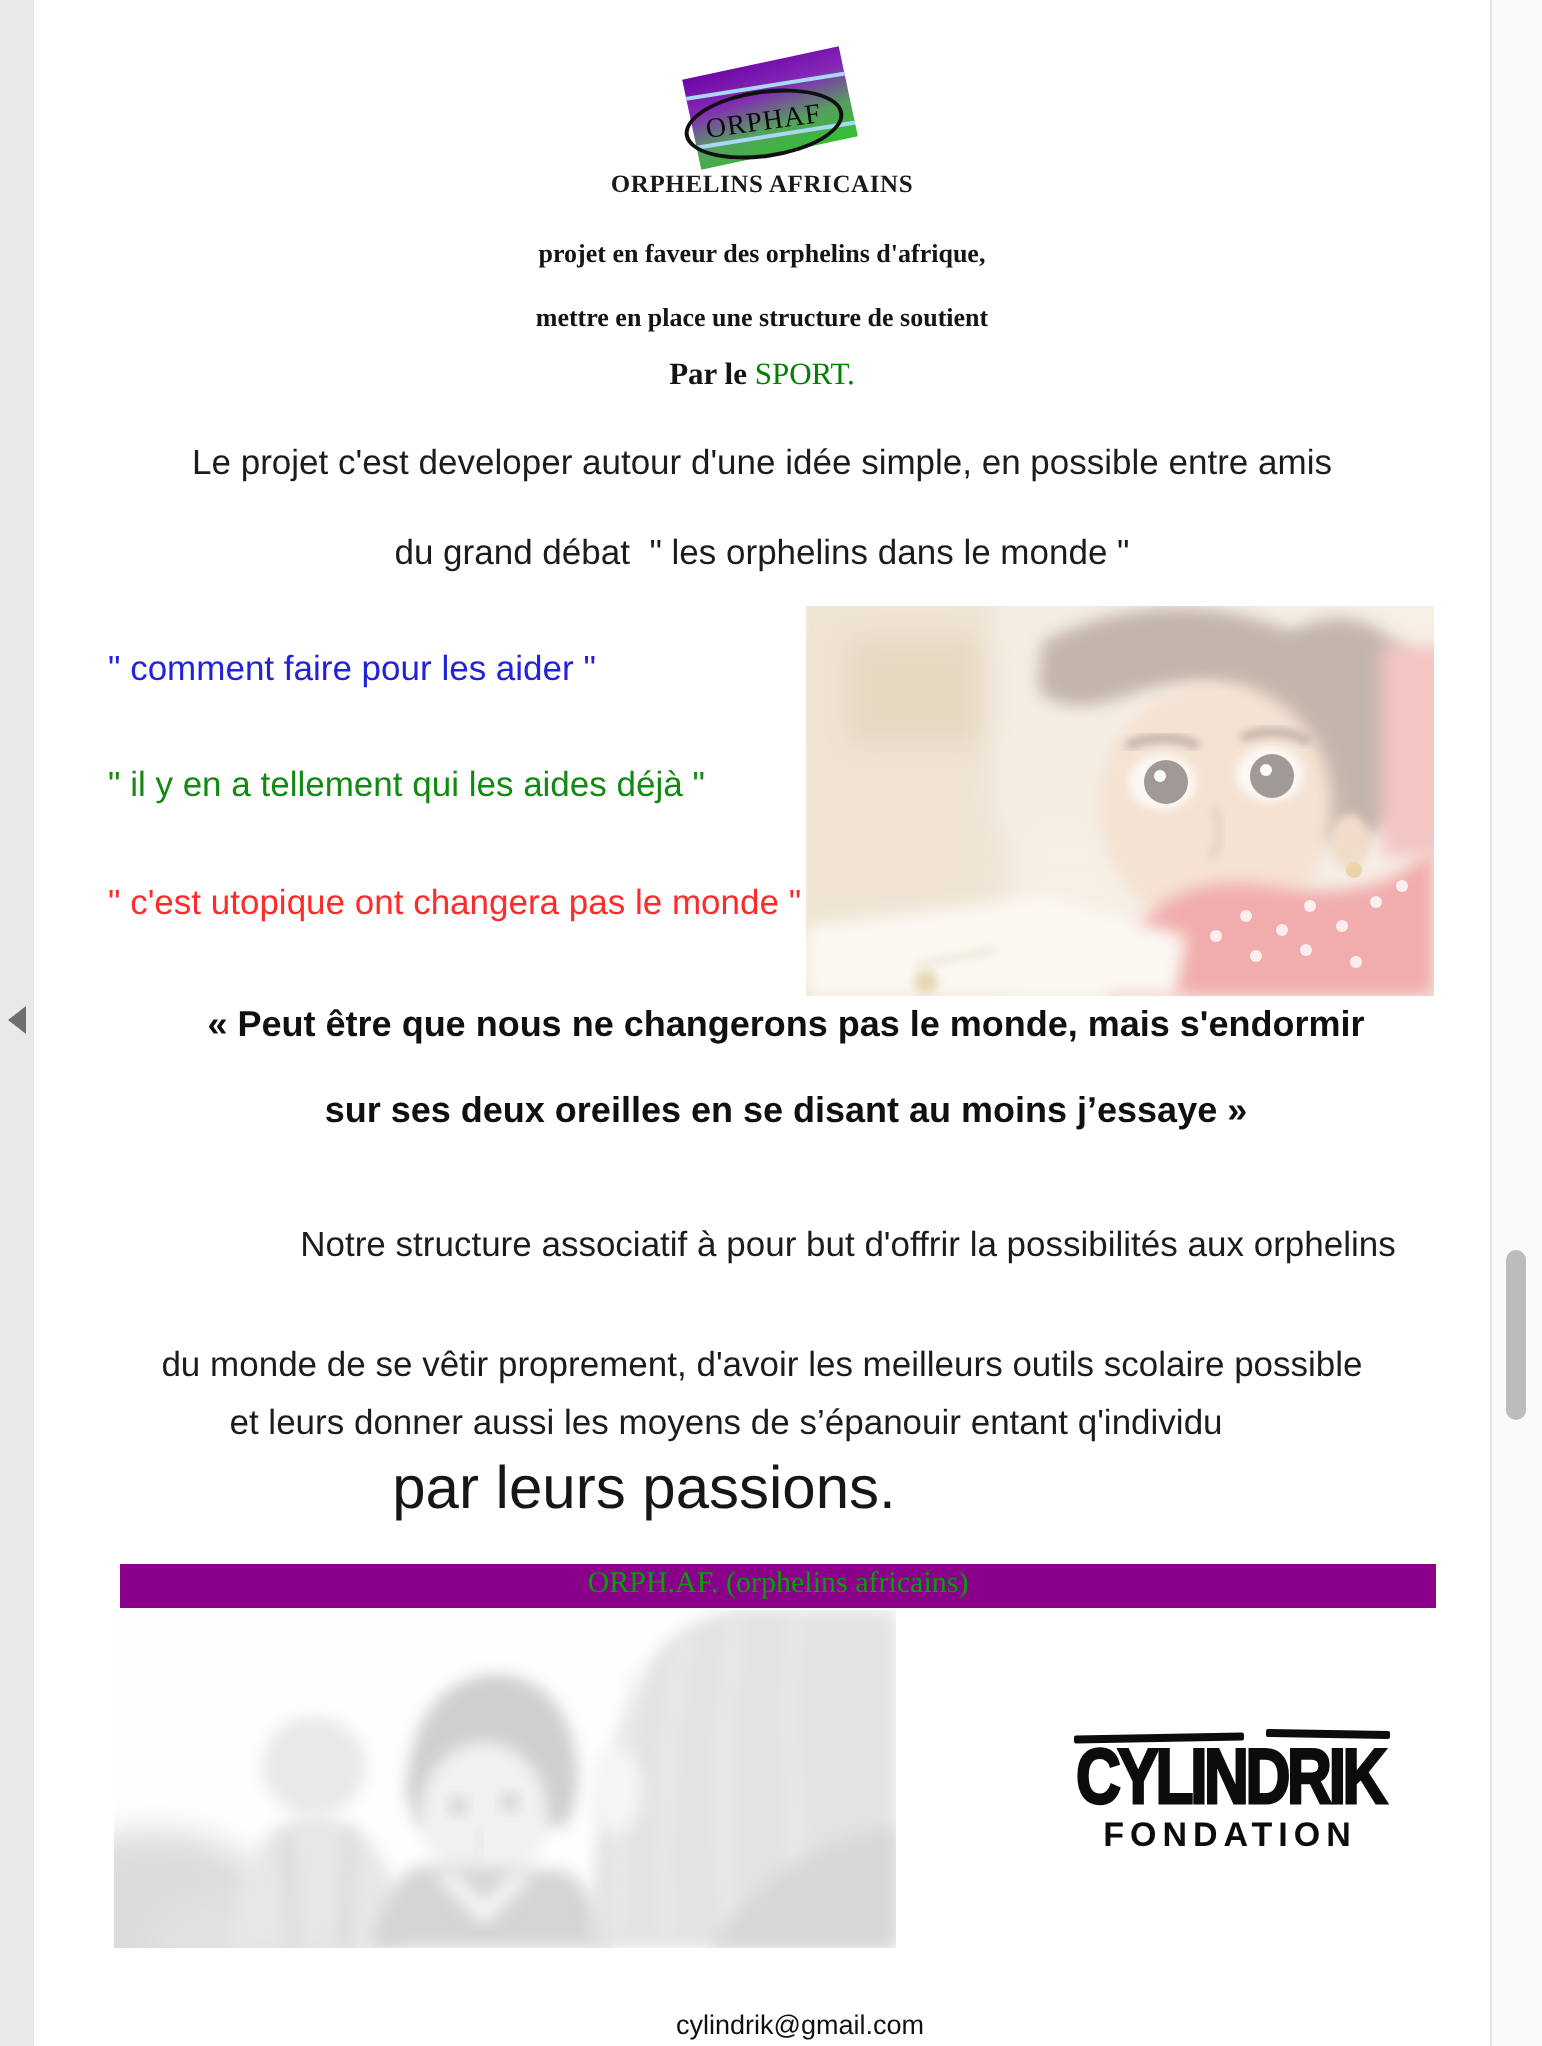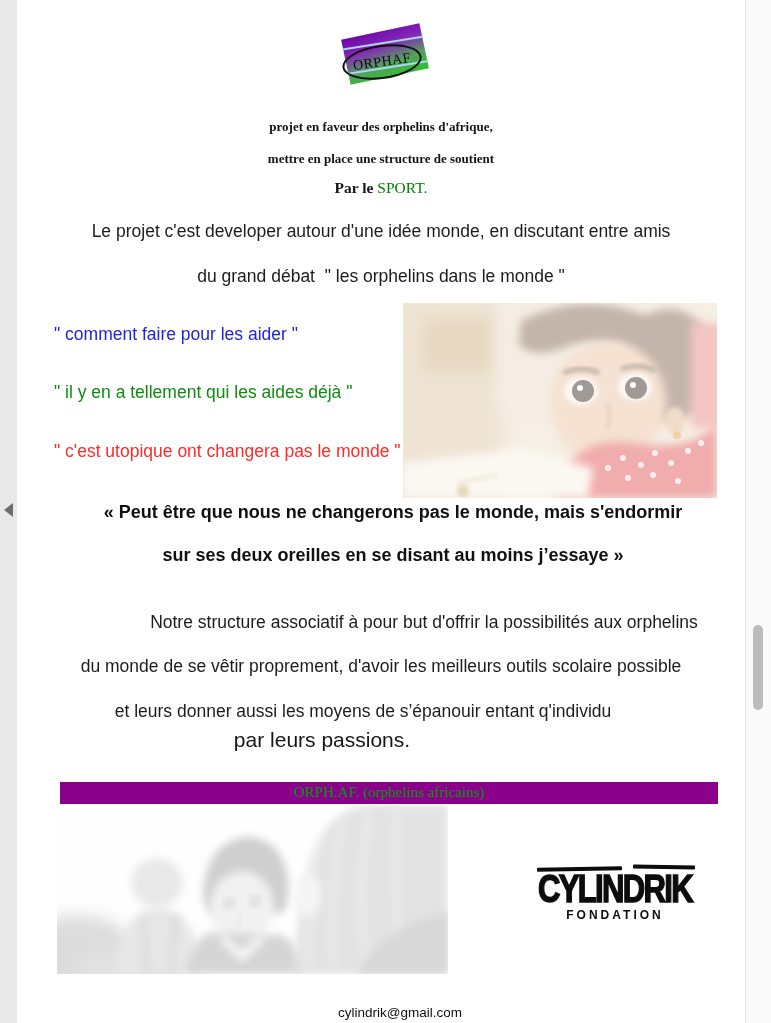--- a/index.html
+++ b/index.html
@@ -37,34 +37,34 @@
   .h1{top:119px;} .h2{top:151px;}
   .h3{top:179px;font-size:15.5px;}
   .h3 .accent{font-weight:normal;margin-top:16px;}
   .body-line{font-size:17.5px;color:#1c1c1c;white-space:pre-wrap;}
   .i1{top:221px;} .i2{top:266px;}
   .quote{position:absolute;left:37px;font-size:17.5px;white-space:pre-wrap;}
   .q0{top:324px;} .q1{top:382px;} .q2{top:441px;}
   .photo-top{position:absolute;left:386px;top:303px;width:314px;height:195px;}
   .emph{font-weight:bold;font-size:18px;color:#101010;margin-left:12px;}
   .e1{top:502px;} .e2{top:545px;}
-  .m1{top:612px;padding-left:43px;} .m2{top:656px;}
+  .m1{top:612px;padding-left:43px;} .m2{top:672px;}
   .m3{top:701px;width:692px;}
-  .m4{top:728px;width:610px;font-size:21px;color:#161616;}
+  .m4{top:728px;width:610px;font-size:30px;color:#161616;}
   .banner{position:absolute;left:43px;top:782px;width:658px;height:22px;line-height:21px;
     text-align:center;font-family:"Liberation Serif",serif;font-size:15px;}
   .photo-bottom{position:absolute;left:40px;top:805px;width:391px;height:169px;}
   
   .partner{position:absolute;left:498px;top:860px;width:200px;text-align:center;}
   .p-bar{position:absolute;background:#0c0c0c;border-radius:1px;}
   .pb1{left:22px;top:7px;width:85px;height:4px;transform:rotate(-1deg);}
   .pb2{left:118px;top:5px;width:62px;height:4px;transform:rotate(1deg);}
   .p-name{margin-top:10px;font-size:37px;font-weight:bold;letter-spacing:-2px;line-height:1;
     color:#0c0c0c;-webkit-text-stroke:1.4px #0c0c0c;transform:scaleX(.84) scaleY(1.05);transform-origin:center;}
-  .p-sub{margin-top:1px;font-size:12px;font-weight:bold;letter-spacing:3px;color:#0c0c0c;}
+  .p-sub{margin-top:1px;font-size:17px;font-weight:bold;letter-spacing:3px;color:#0c0c0c;}
   
   .footer-wrap{position:absolute;left:30px;top:0;width:740px;height:1023px;pointer-events:none;}
   .footer-wrap .abs{pointer-events:auto;}
   .f-addr{top:987px;font-size:13.5px;color:#8c8c8c;white-space:pre-wrap;}
   .f-mail{top:1005px;font-size:13.5px;color:#101010;}
 </style>
 </head>
 <body>
 
 <div class="left-strip">
@@ -79,26 +79,27 @@
 
   <div class="logo-wrap">
     <div class="logo-rect">
       <div class="logo-stripe s1"></div>
       <div class="logo-stripe s2"></div>
     </div>
     <div class="logo-ellipse">
       <span>ORPHAF</span>
     </div>
   </div>
+  <div class="abs org-name">ORPHELINS AFRICAINS</div>
 
   <div class="abs h-line h1">projet en faveur des orphelins d'afrique,</div>
   <div class="abs h-line h2">mettre en place une structure de soutient</div>
   <div class="abs h-line h3"><span>Par le </span><span class="accent" style="color: rgb(0, 128, 0);">SPORT.</span></div>
 
-  <div class="abs body-line i1">Le projet c'est developer autour d'une idée monde, en discutant entre amis</div>
+  <div class="abs body-line i1">Le projet c'est developer autour d'une idée simple, en possible entre amis</div>
   <div class="abs body-line i2">du grand débat  " les orphelins dans le monde "</div>
 
   <div class="quote q0" style="color: rgb(34, 34, 221);">" comment faire pour les aider "</div>
   <div class="quote q1" style="color: rgb(18, 138, 18);">" il y en a tellement qui les aides déjà "</div>
   <div class="quote q2" style="color: rgb(255, 42, 42);">" c'est utopique ont changera pas le monde "</div>
 
   <div class="photo-top">
     <svg width="314" height="195" viewBox="0 0 314 195">
       <defs>
         <filter id="b8" x="-40%" y="-40%" width="180%" height="180%">

